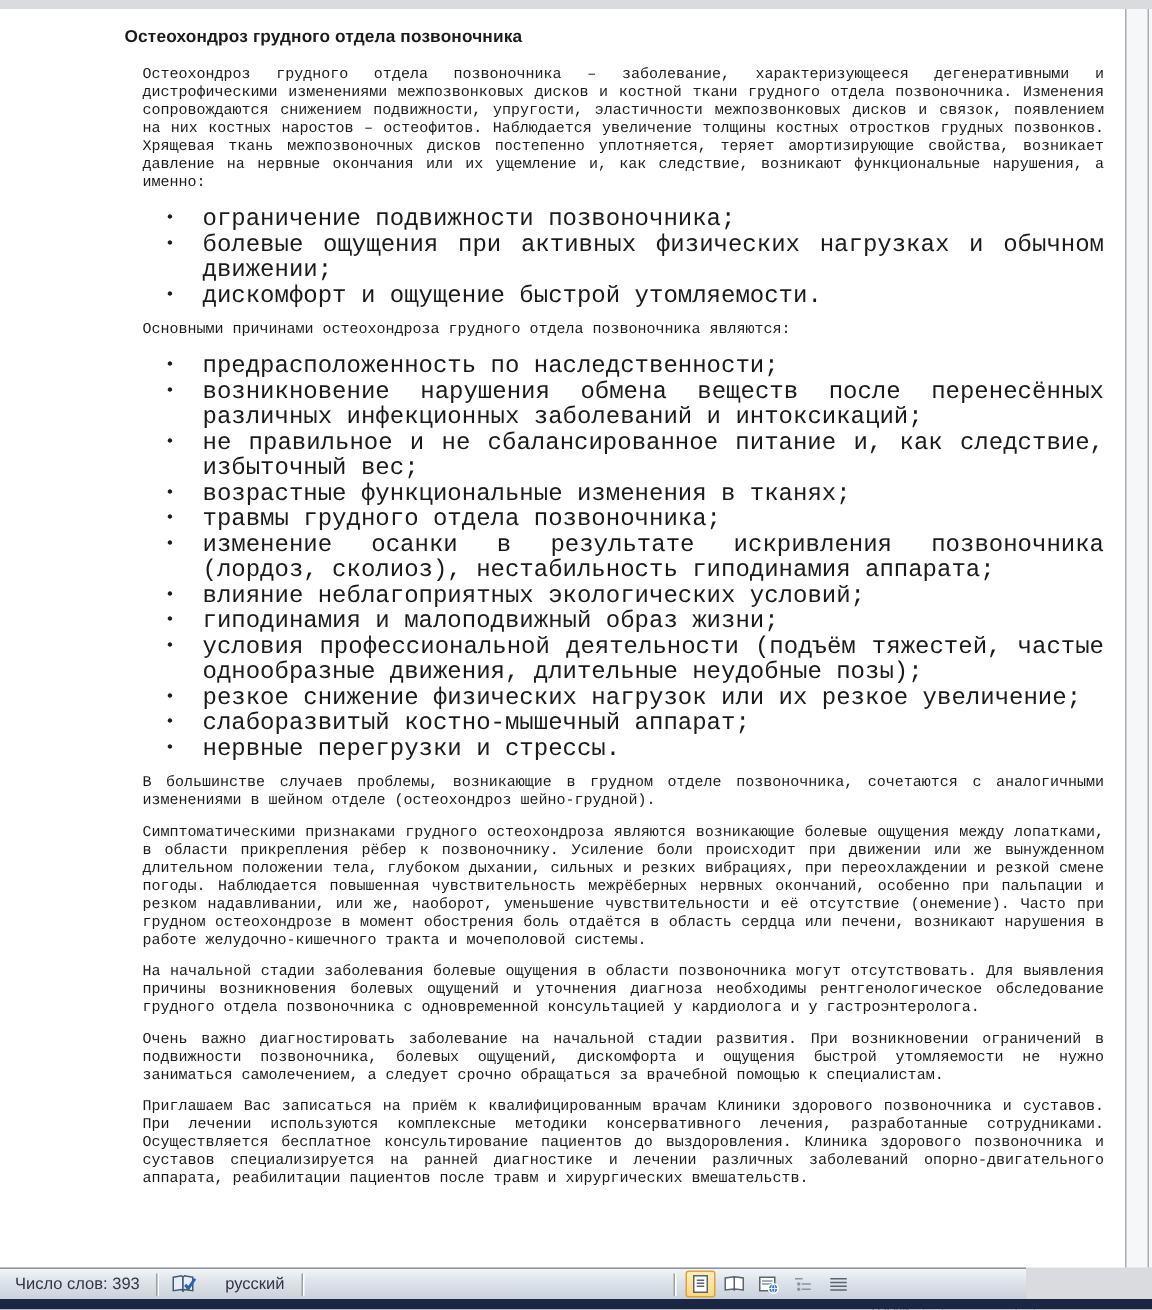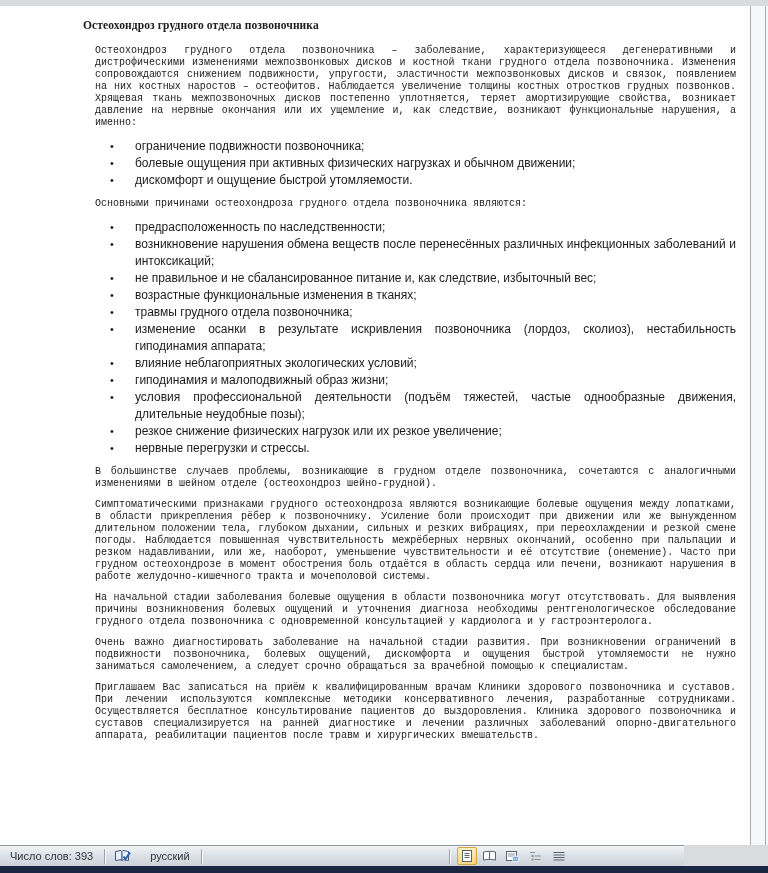--- a/index.html
+++ b/index.html
@@ -17,34 +17,34 @@
   .right-gutter .inner-line{
     position:absolute;top:0;right:2px;width:1px;height:100%;background:#a9adb4;
   }
   .page{
     position:absolute;top:6px;left:0;width:750px;height:839px;
     background:#ffffff;box-sizing:border-box;
     padding:10px 14px 0 83px;overflow:hidden;
     color:#1b1b1b;
   }
   .doc-title{
-    font-family:Liberation Serif, serif;
+    font-family:Liberation Sans, sans-serif;
     font-weight:bold;font-size:11.5px;line-height:18px;
     margin:0 0 11px 0;letter-spacing:.1px;
   }
   .para{
     font-size:10px;line-height:12px;margin:0 0 9px 12px;
     text-align:justify;
     font-family:Liberation Mono, monospace;
   }
   ul.doc-list{
     margin:0 0 9px 0;padding:0 0 0 52px;list-style:none;
   }
   ul.doc-list li{
-    position:relative;font-size:12px;line-height:17px;text-align:justify;
+    position:relative;font-size:16px;line-height:17px;text-align:justify;font-family:Liberation Mono, monospace;
   }
   ul.doc-list li::before{
     content:"\2022";position:absolute;left:-25px;top:0;
     font-size:11px;color:#1b1b1b;
   }
   
   .status-bar{
     position:absolute;left:0;bottom:7px;width:684px;height:21px;
     background:linear-gradient(#f2f4f6,#dde2e8 45%,#ccd2da);
     border-top:1px solid #8e959e;
@@ -99,20 +99,21 @@
     <li>предрасположенность по наследственности;</li>
     <li>возникновение нарушения обмена веществ после перенесённых различных инфекционных заболеваний и интоксикаций;</li>
     <li>не правильное и не сбалансированное питание и, как следствие, избыточный вес;</li>
     <li>возрастные функциональные изменения в тканях;</li>
     <li>травмы грудного отдела позвоночника;</li>
     <li>изменение осанки в результате искривления позвоночника (лордоз, сколиоз), нестабильность гиподинамия аппарата;</li>
     <li>влияние неблагоприятных экологических условий;</li>
     <li>гиподинамия и малоподвижный образ жизни;</li>
     <li>условия профессиональной деятельности (подъём тяжестей, частые однообразные движения, длительные неудобные позы);</li>
     <li>резкое снижение физических нагрузок или их резкое увеличение;</li>
+    <li>слаборазвитый костно-мышечный аппарат;</li>
     <li>нервные перегрузки и стрессы.</li>
   </ul>
   <p class="para">В большинстве  случаев проблемы,  возникающие  в грудном отделе  позвоночника,   сочетаются с   аналогичными изменениями в шейном отделе (остеохондроз шейно-грудной).</p>
   <p class="para">Симптоматическими признаками грудного остеохондроза являются возникающие болевые ощущения между лопатками,  в области прикрепления рёбер к позвоночнику. Усиление боли происходит при движении или же вынужденном длительном положении тела, глубоком дыхании, сильных и резких вибрациях, при переохлаждении и резкой смене погоды. Наблюдается повышенная чувствительность межрёберных  нервных окончаний, особенно при пальпации и резком надавливании, или же, наоборот, уменьшение чувствительности и её отсутствие (онемение).  Часто при грудном остеохондрозе в момент обострения боль отдаётся в область сердца или печени, возникают нарушения в работе желудочно-кишечного тракта и мочеполовой системы.</p>
   <p class="para">На начальной стадии заболевания  болевые ощущения в области позвоночника могут отсутствовать.  Для выявления причины возникновения болевых ощущений и уточнения диагноза необходимы рентгенологическое обследование грудного отдела позвоночника с одновременной консультацией у кардиолога и у гастроэнтеролога.</p>
   <p class="para">Очень важно диагностировать заболевание на начальной стадии развития. При возникновении  ограничений в подвижности позвоночника, болевых ощущений, дискомфорта и ощущения быстрой утомляемости не нужно заниматься самолечением, а следует срочно обращаться за врачебной помощью к специалистам.</p>
   <p class="para">Приглашаем Вас записаться на приём к квалифицированным врачам Клиники здорового позвоночника и суставов. При лечении используются комплексные методики консервативного лечения, разработанные сотрудниками. Осуществляется бесплатное консультирование пациентов до выздоровления. Клиника здорового позвоночника и суставов специализируется на ранней диагностике и лечении различных заболеваний опорно-двигательного аппарата,   реабилитации пациентов после травм и хирургических вмешательств.</p>
 </div>
 
 <div class="right-gutter">

